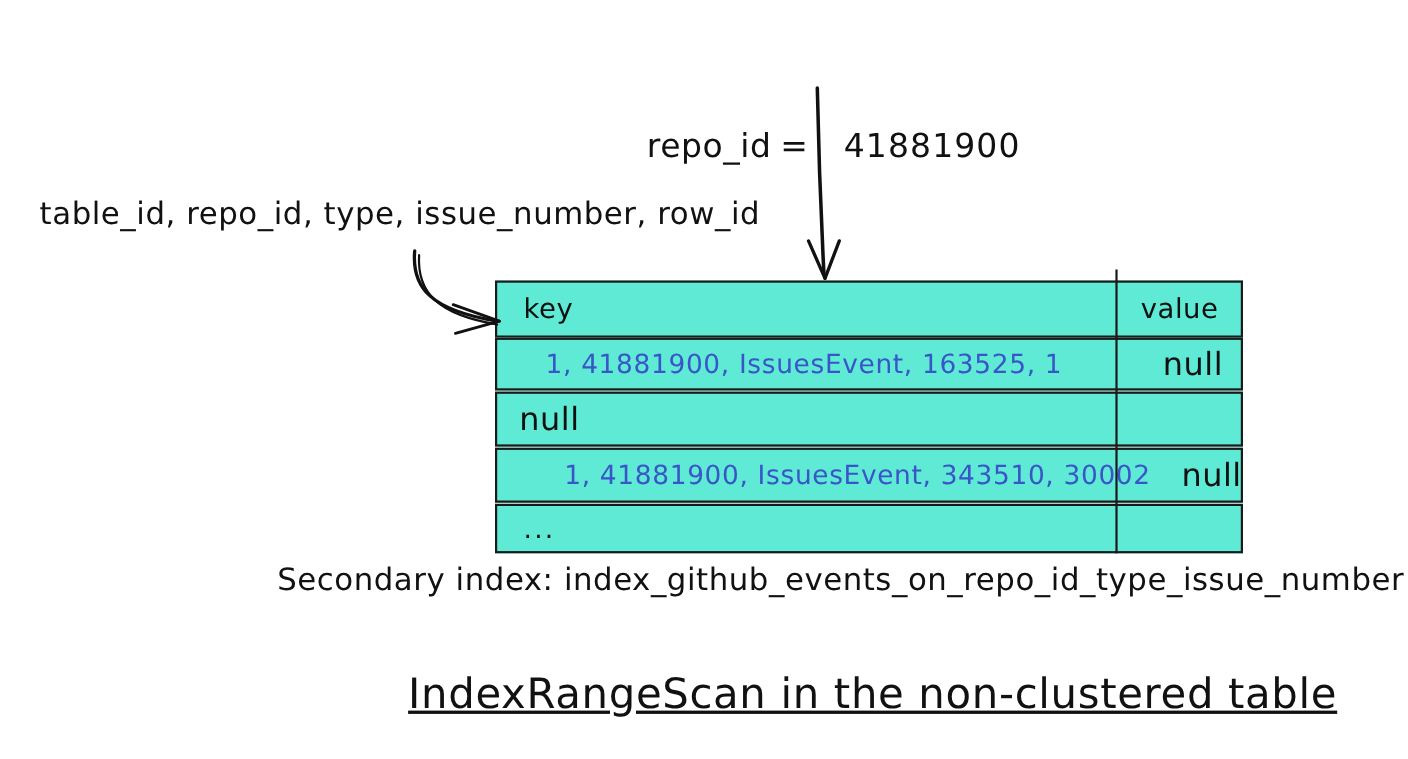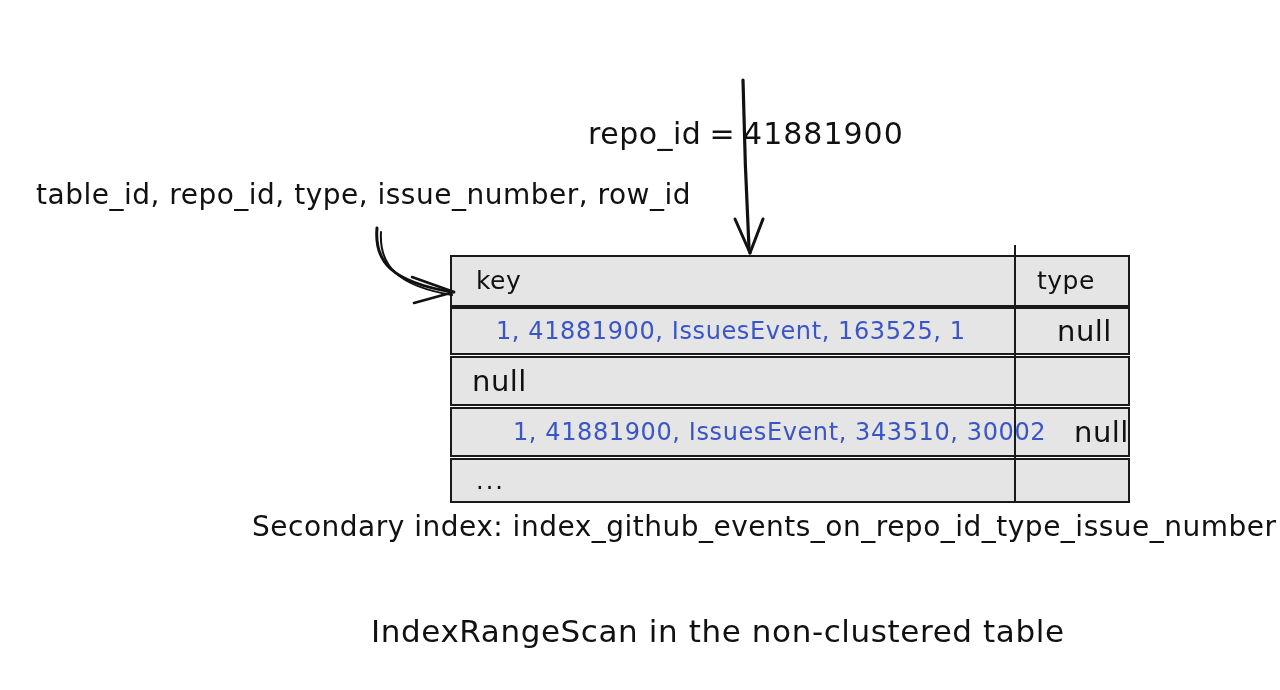--- a/index.html
+++ b/index.html
@@ -28,21 +28,21 @@
   
   #predicate-label {
     position: absolute;
     left: 588px;
     top: 117px;
     font-size: 30px;
     line-height: 34px;
   }
   #predicate-label .pred-col { letter-spacing: 0.5px; }
   #predicate-label .pred-eq  { padding: 0 8px; }
-  #predicate-label .pred-val { letter-spacing: 1px; }
+  #predicate-label .pred-val { letter-spacing: 1px; padding-left: 24px; }
 
   
   #columns-label {
     position: absolute;
     left: 36px;
     top: 182px;
     font-size: 28px;
     line-height: 26px;
   }
 
@@ -53,21 +53,21 @@
     top: 255px;
     width: 680px;
     height: 248px;
   }
   .t-row {
     position: absolute;
     left: 0;
     width: 680px;
     box-sizing: border-box;
     border: 2.2px solid #1a1a1a;
-    background: #e5e5e5;
+    background: #5eead4;
     display: flex;
     align-items: center;
   }
   .t-row.row-header { top: 0px;   height: 52px; }
   .t-row.row-1      { top: 52px;  height: 48px; }
   .t-row.row-2      { top: 101px; height: 50px; }
   .t-row.row-3      { top: 152px; height: 50px; padding-left: 17px; }
   .t-row.row-more   { top: 203px; height: 45px; }
 
   .cell-key {
@@ -108,23 +108,24 @@
     position: absolute;
     left: 252px;
     top: 512px;
     font-size: 28px;
     line-height: 30px;
   }
   #scan-caption {
     position: absolute;
     left: 371px;
     top: 612px;
-    font-size: 31px;
+    font-size: 38px;
     line-height: 38px;
     letter-spacing: 0.6px;
+    text-decoration: underline;
   }
 
   
   #arrow-layer {
     position: absolute;
     left: 0;
     top: 0;
     width: 1280px;
     height: 690px;
     pointer-events: none;
@@ -136,21 +137,21 @@
 <div id="predicate-label" class="hand">
   <span class="pred-col">repo_id</span><span class="pred-eq">=</span><span class="pred-val">41881900</span>
 </div>
 
 <div id="columns-label" class="hand">table_id, repo_id, type, issue_number, row_id</div>
 
 <div id="kv-table">
 
   <div class="t-row row-header">
     <div class="cell-key hand">key</div>
-    <div class="cell-value hand">type</div>
+    <div class="cell-value hand">value</div>
   </div>
 
   <div class="t-row row-1">
     <div class="cell-key hand">1, 41881900, IssuesEvent, 163525, 1</div>
     <div class="cell-value hand">null</div>
   </div>
 
   <div class="t-row row-2">
     <div class="cell-value hand">null</div>
   </div>

